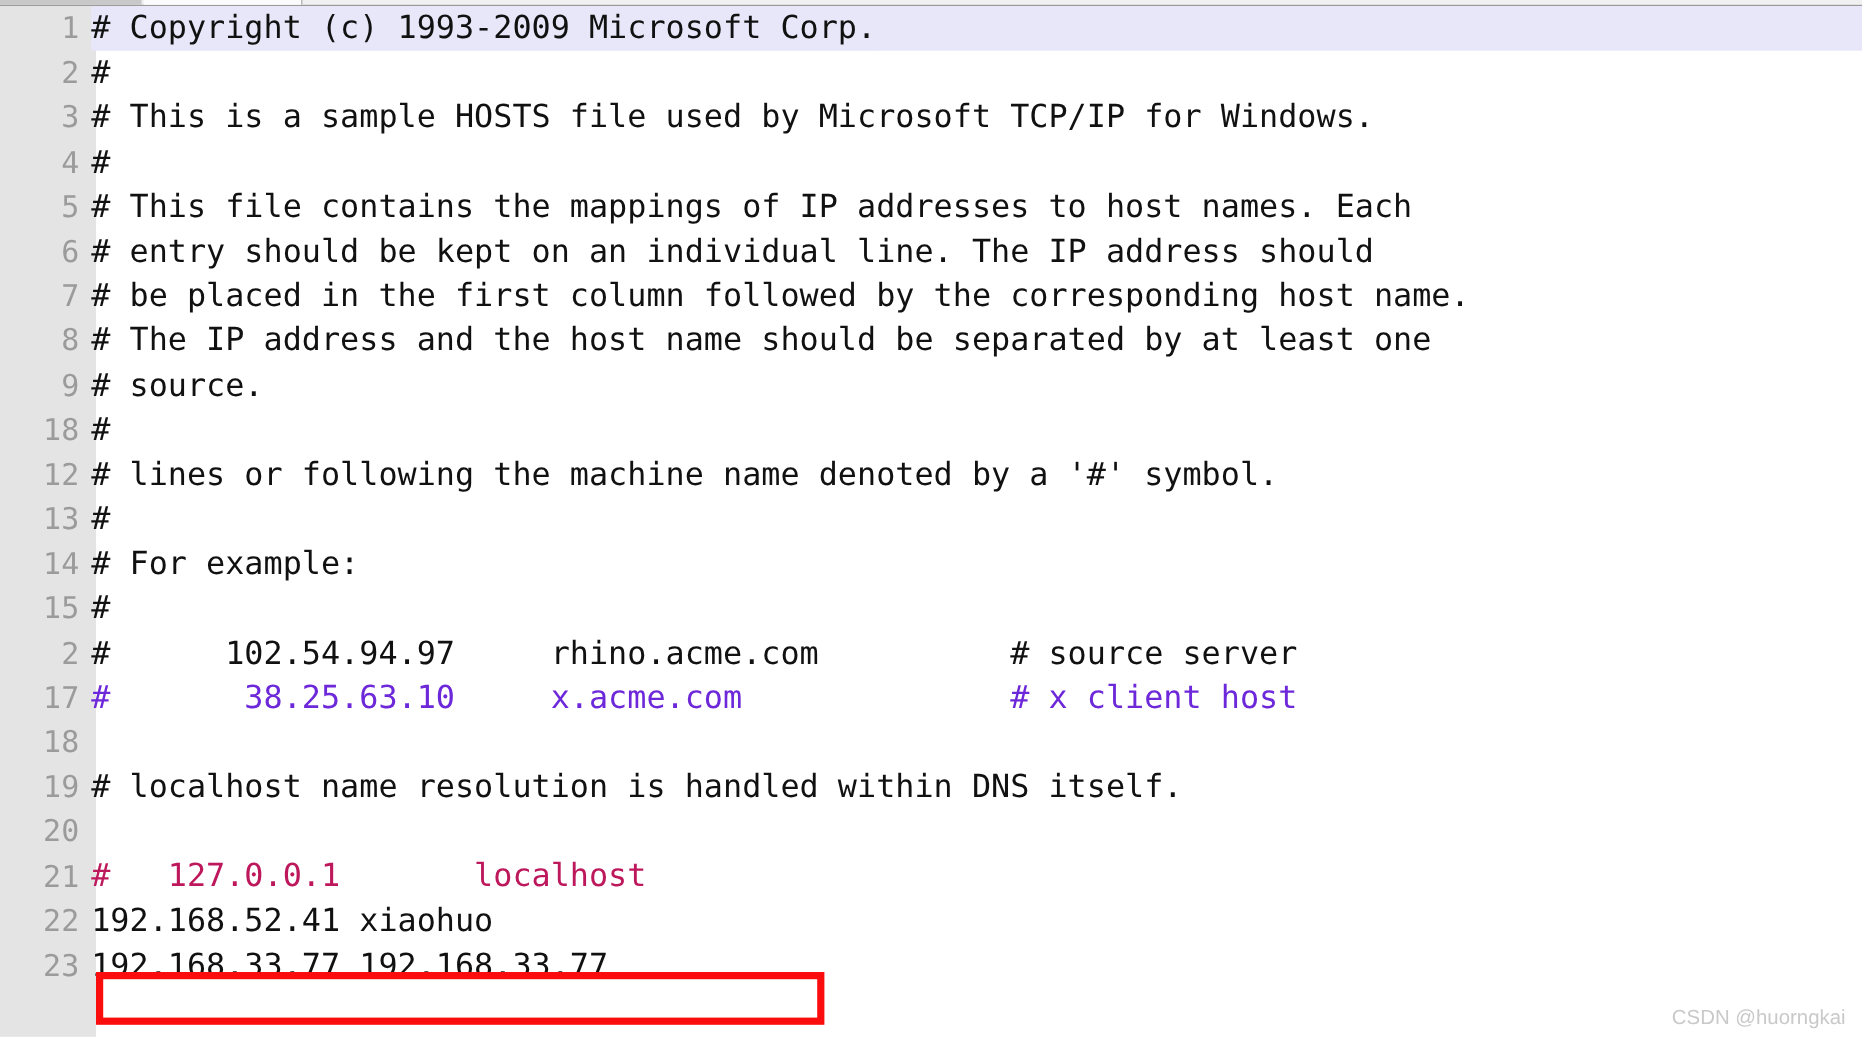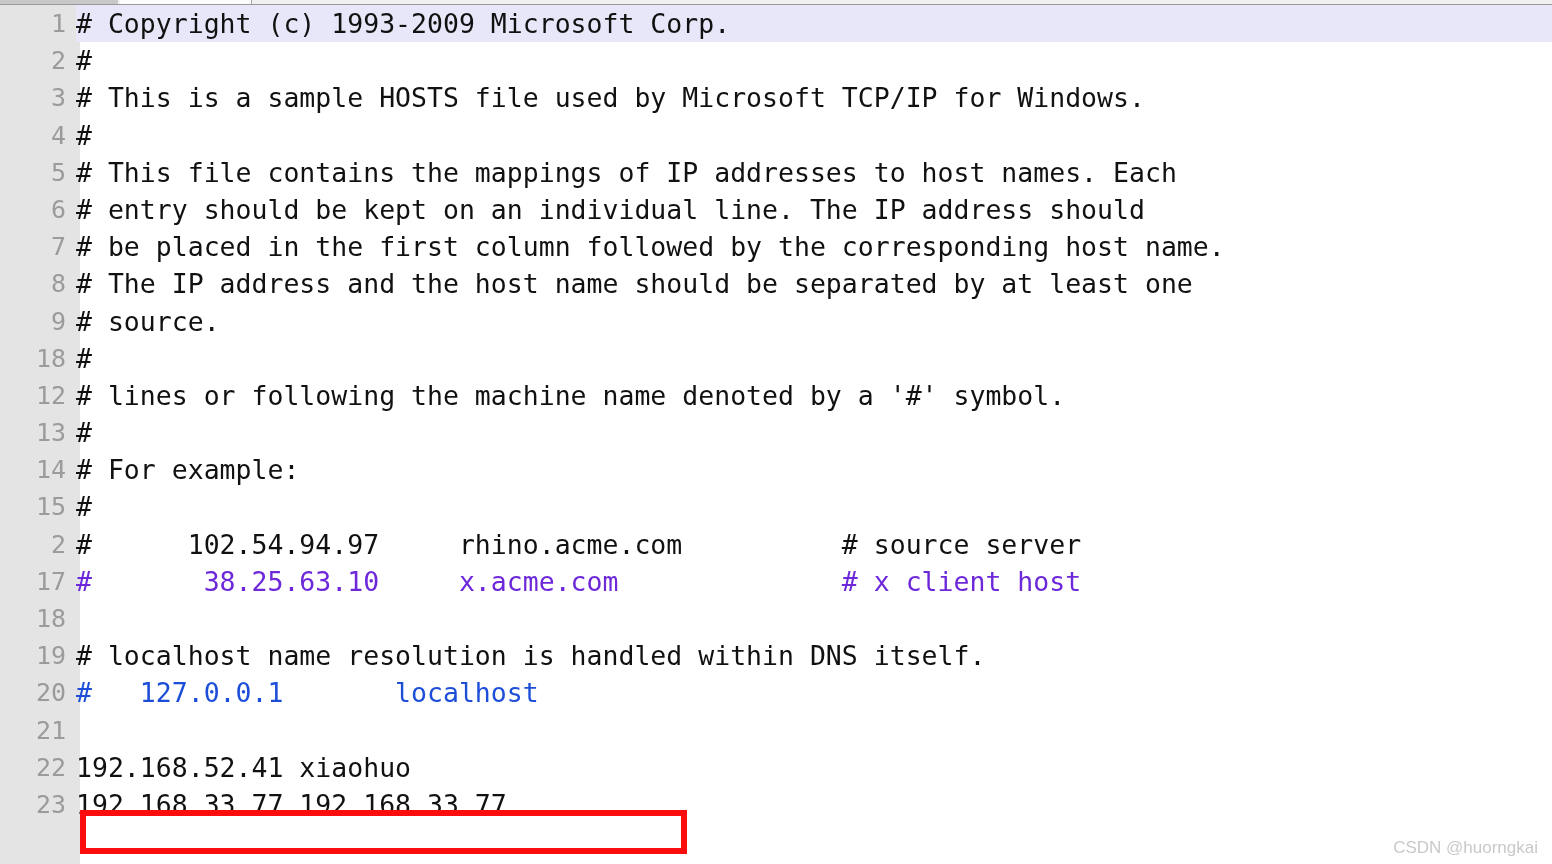--- a/index.html
+++ b/index.html
@@ -174,21 +174,21 @@
       <div class="line"><div class="line-bg"></div><div class="gutter-over" style="height: 37.2px; background: rgb(228, 228, 228);"></div><div class="line-no" style="color: rgb(155, 155, 155);">9</div><div class="line-text" style="color: rgb(17, 17, 17);"># source.</div></div>
       <div class="line"><div class="line-bg"></div><div class="gutter-over" style="height: 37.2px; background: rgb(228, 228, 228);"></div><div class="line-no" style="color: rgb(155, 155, 155);">18</div><div class="line-text" style="color: rgb(17, 17, 17);">#</div></div>
       <div class="line"><div class="line-bg"></div><div class="gutter-over" style="height: 37.2px; background: rgb(228, 228, 228);"></div><div class="line-no" style="color: rgb(155, 155, 155);">12</div><div class="line-text" style="color: rgb(17, 17, 17);"># lines or following the machine name denoted by a '#' symbol.</div></div>
       <div class="line"><div class="line-bg"></div><div class="gutter-over" style="height: 37.2px; background: rgb(228, 228, 228);"></div><div class="line-no" style="color: rgb(155, 155, 155);">13</div><div class="line-text" style="color: rgb(17, 17, 17);">#</div></div>
       <div class="line"><div class="line-bg"></div><div class="gutter-over" style="height: 37.2px; background: rgb(228, 228, 228);"></div><div class="line-no" style="color: rgb(155, 155, 155);">14</div><div class="line-text" style="color: rgb(17, 17, 17);"># For example:</div></div>
       <div class="line"><div class="line-bg"></div><div class="gutter-over" style="height: 37.2px; background: rgb(228, 228, 228);"></div><div class="line-no" style="color: rgb(155, 155, 155);">15</div><div class="line-text" style="color: rgb(17, 17, 17);">#</div></div>
       <div class="line"><div class="line-bg"></div><div class="gutter-over" style="height: 37.2px; background: rgb(228, 228, 228);"></div><div class="line-no" style="color: rgb(155, 155, 155);">2</div><div class="line-text" style="color: rgb(17, 17, 17);">#      102.54.94.97     rhino.acme.com          # source server</div></div>
       <div class="line"><div class="line-bg"></div><div class="gutter-over" style="height: 37.2px; background: rgb(228, 228, 228);"></div><div class="line-no" style="color: rgb(155, 155, 155);">17</div><div class="line-text" style="color: #6d28d9;">#       38.25.63.10     x.acme.com              # x client host</div></div>
       <div class="line"><div class="line-bg"></div><div class="gutter-over" style="height: 37.2px; background: rgb(228, 228, 228);"></div><div class="line-no" style="color: rgb(155, 155, 155);">18</div><div class="line-text" style="color: rgb(17, 17, 17);"></div></div>
       <div class="line"><div class="line-bg"></div><div class="gutter-over" style="height: 37.2px; background: rgb(228, 228, 228);"></div><div class="line-no" style="color: rgb(155, 155, 155);">19</div><div class="line-text" style="color: rgb(17, 17, 17);"># localhost name resolution is handled within DNS itself.</div></div>
-      <div class="line"><div class="line-bg"></div><div class="gutter-over" style="height: 37.2px; background: rgb(228, 228, 228);"></div><div class="line-no" style="color: rgb(155, 155, 155);">20</div><div class="line-text" style="color: #1d4ed8;">#   127.0.0.1       localhost</div></div>
+      <div class="line"><div class="line-bg"></div><div class="gutter-over" style="height: 37.2px; background: rgb(228, 228, 228);"></div><div class="line-no" style="color: rgb(155, 155, 155);">20</div><div class="line-text" style="color: #be185d; margin-top: 37px;">#   127.0.0.1       localhost</div></div>
       <div class="line"><div class="line-bg"></div><div class="gutter-over" style="height: 37.2px; background: rgb(228, 228, 228);"></div><div class="line-no" style="color: rgb(155, 155, 155);">21</div></div>
       <div class="line"><div class="line-bg"></div><div class="gutter-over" style="height: 37.2px; background: rgb(228, 228, 228);"></div><div class="line-no" style="color: rgb(155, 155, 155);">22</div><div class="line-text" style="color: rgb(17, 17, 17);">192.168.52.41 xiaohuo</div></div>
       <div class="line"><div class="line-bg"></div><div class="gutter-over" style="height: 37.2px; background: rgb(228, 228, 228);"></div><div class="line-no" style="color: rgb(155, 155, 155);">23</div><div class="line-text" style="color: rgb(17, 17, 17);">192.168.33.77 192.168.33.77</div></div>
     </div>
 
   <div class="red-box" style="border-color: rgb(251, 13, 13);"></div>
 
 </div>
 
 <div class="watermark" style="color: rgb(201, 201, 201); margin-left: 12px;">CSDN @huorngkai</div>

